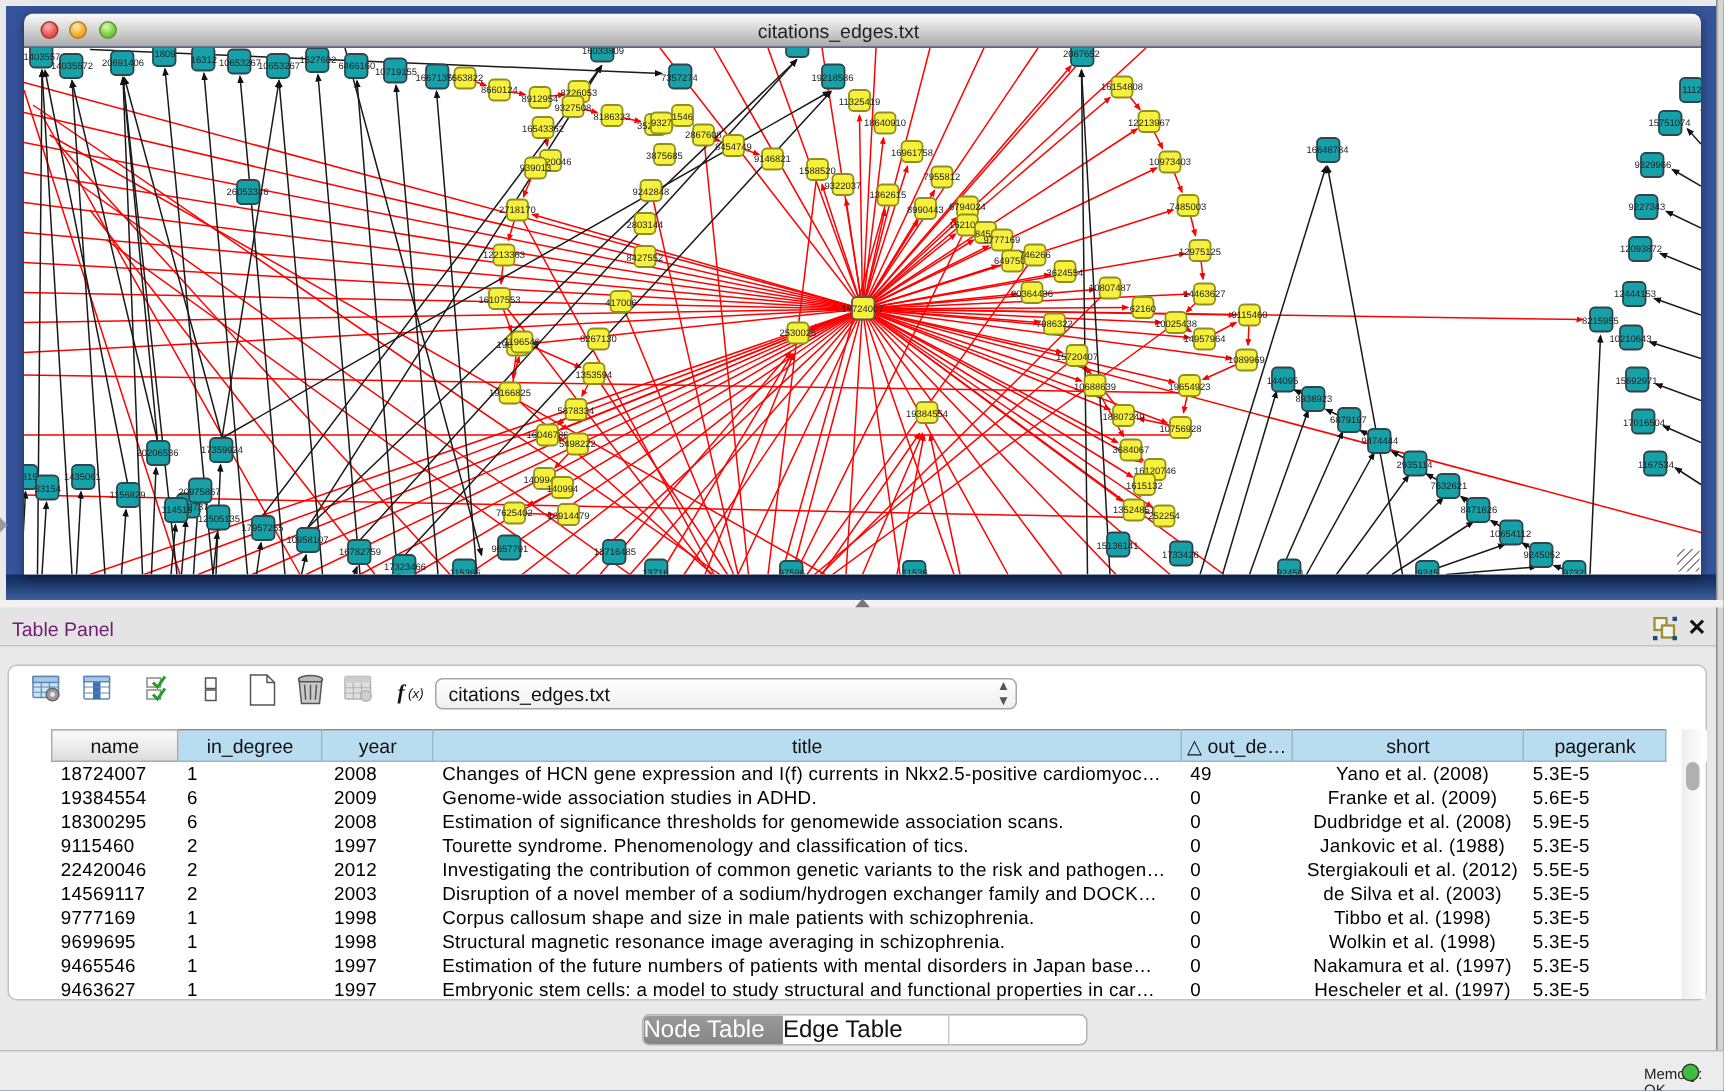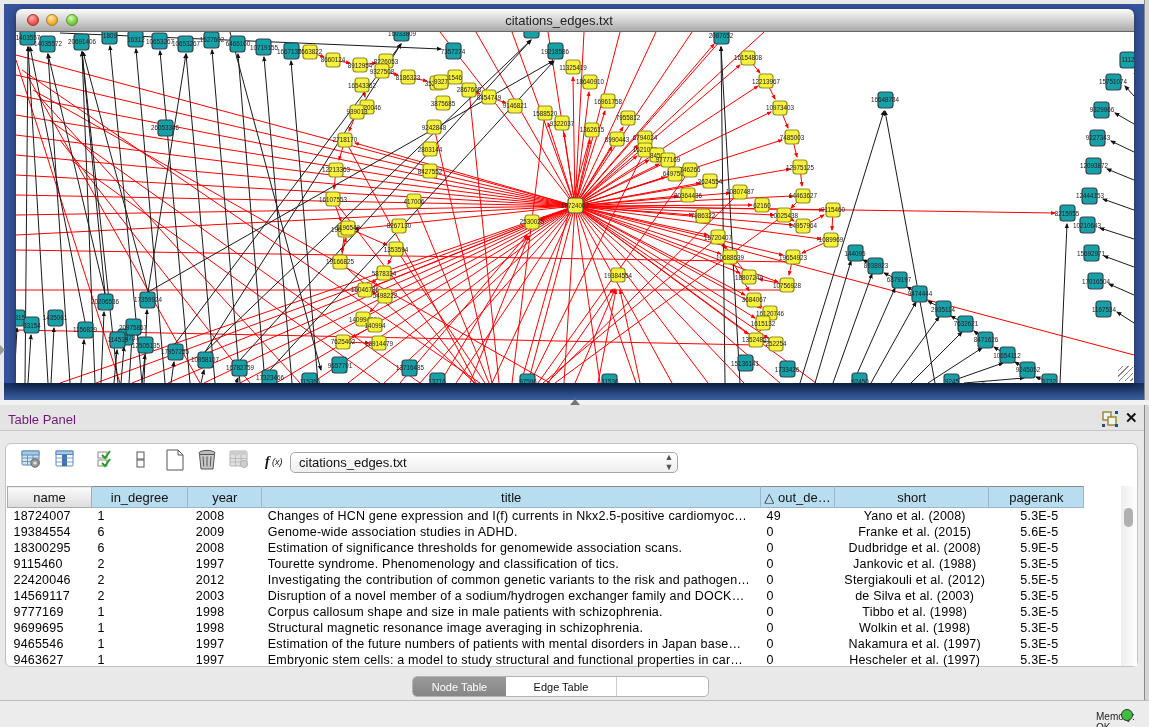--- a/index.html
+++ b/index.html
@@ -32,33 +32,33 @@
 #tptitle{left:8px;top:412px;font-size:13px;color:#701a75}
 #floaticon{left:1102px;top:411px;width:16px;height:16px}
 #closex{left:1125px;top:409px;font-size:15px;font-weight:bold;color:#111}
 #container{left:5px;top:443px;width:1133px;height:224px;background:#fff;
  border:1px solid #c2c2c2;border-radius:6px}
 #toolbar{left:14px;top:449px;height:24px}
 #dropdown{left:290px;top:452px;width:388px;height:21px;border:1px solid #a6a6a6;border-radius:5px;
  background:linear-gradient(#fff,#efefef);font-size:13px;color:#111;line-height:19px;padding-left:8px}
 #steppers{left:662px;top:452px;width:14px;height:21px;font-size:9px;color:#555;line-height:10px;text-align:center}
 table{border-collapse:collapse;table-layout:fixed;font-size:12px}
-#tbl{left:7px;top:486px;width:1104px}
+#tbl{left:34px;top:486px;width:1104px}
 th{background:#b9ddf0;font-weight:normal;font-size:13px;color:#111;height:21px;
  border:1px solid #9ab6c8;border-top:1px solid #888}
 th.c1{background:linear-gradient(#fafafa,#dcdcdc);border:1px solid #aaa}
 td{height:16px;color:#000;white-space:nowrap;overflow:hidden;padding:0 0 0 6px;font-size:12.5px;letter-spacing:0.2px}
 .c1{width:84px}.c2{width:96px}.c3{width:74px}.c4{width:498px}.c5{width:74px}.c6{width:154px}.c7{width:95px}.c8{width:27px}
 th.c8{background:#fff;border:none}td.c8{padding:0}
-td.c6{text-align:center}td.c7{text-align:center}td.c3{padding-left:8px}
+td.c6{text-align:center}td.c7{text-align:left}td.c3{padding-left:8px}
 #shaft{left:1121px;top:486px;width:16px;height:180px;background:linear-gradient(90deg,#eee,#fff)}
 #thumb{left:1124px;top:508px;width:9px;height:19px;border-radius:5px;background:#b0b0b0}
 
-#tabs{left:412px;top:676px;width:297px;height:21px;border:1px solid #b3b3b3;border-radius:5px;
- background:#fff;overflow:hidden;font-size:11px;text-align:center}
+#tabs{left:428px;top:676px;width:297px;height:21px;border:1px solid #b3b3b3;border-radius:5px;
+ background:#fff;overflow:hidden;font-size:16px;text-align:left}
 .tab{float:left;height:21px;line-height:20px}
 #tab1{width:93px;background:linear-gradient(#9a9a9a,#848484);color:#fff}
 #tab2{width:111px;color:#111;border-right:1px solid #ccc}
 #tab3{width:112px;color:#111}
 
 #status{left:0;top:700px;width:1149px;height:27px;background:#ececec;border-top:1px solid #bdbdbd}
 #mem{left:1096px;top:711px;font-size:10px;color:#222}
 #dot{left:1121px;top:709px;width:12px;height:12px;border-radius:50%;background:#3dbe3d;border:1.5px solid #333}
 </style></head><body>
 <div id="desktop" class="abs"></div>
@@ -691,21 +691,21 @@
         <td class="c6">Yano et al. (2008)</td>
         <td class="c7">5.3E-5</td>
         <td class="c8"></td>
       </tr>
       <tr>
         <td class="c1">19384554</td>
         <td class="c2">6</td>
         <td class="c3">2009</td>
         <td class="c4">Genome-wide association studies in ADHD.</td>
         <td class="c5">0</td>
-        <td class="c6">Franke et al. (2015)</td>
+        <td class="c6">Franke et al. (2009)</td>
         <td class="c7">5.6E-5</td>
         <td class="c8"></td>
       </tr>
       <tr>
         <td class="c1">18300295</td>
         <td class="c2">6</td>
         <td class="c3">2008</td>
         <td class="c4">Estimation of significance thresholds for genomewide association scans.</td>
         <td class="c5">0</td>
         <td class="c6">Dudbridge et al. (2008)</td>

